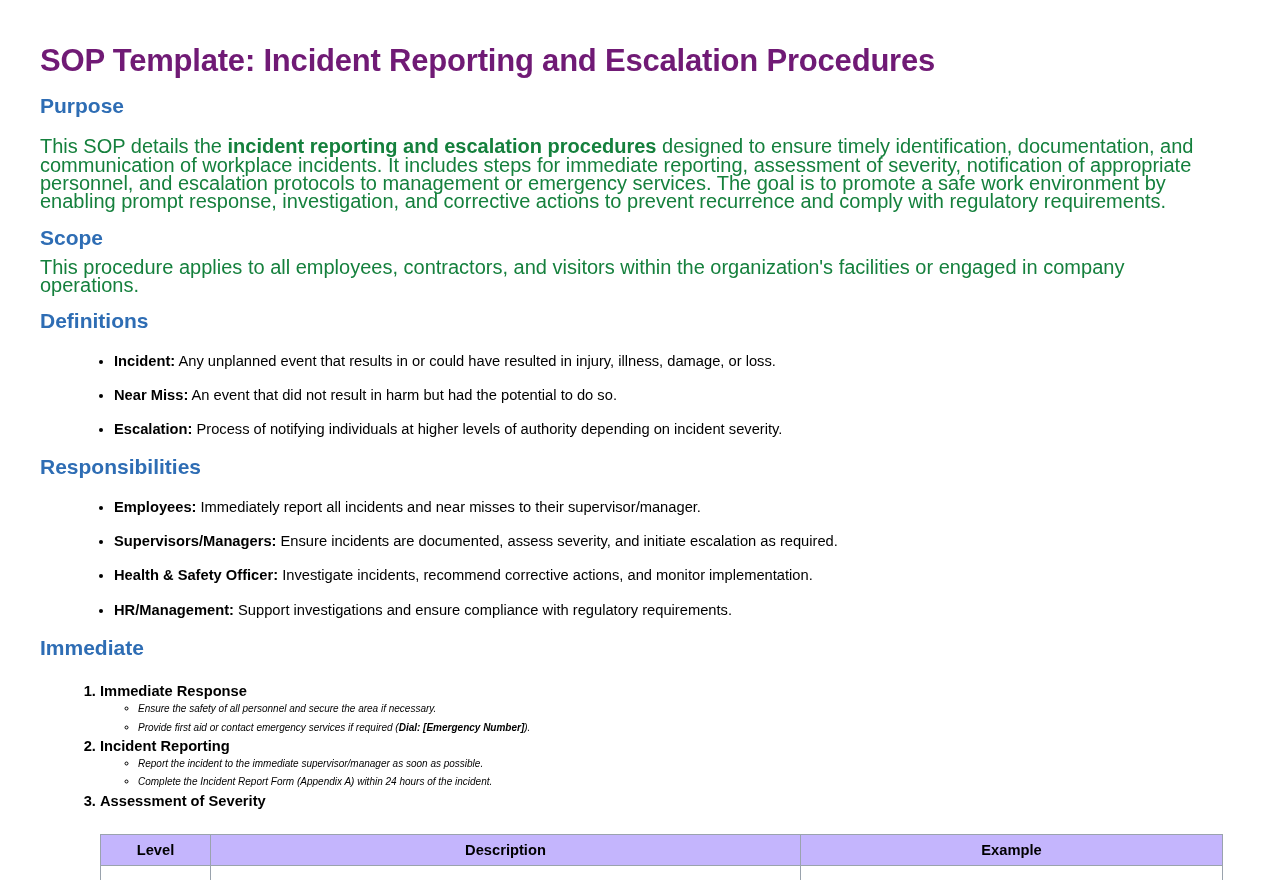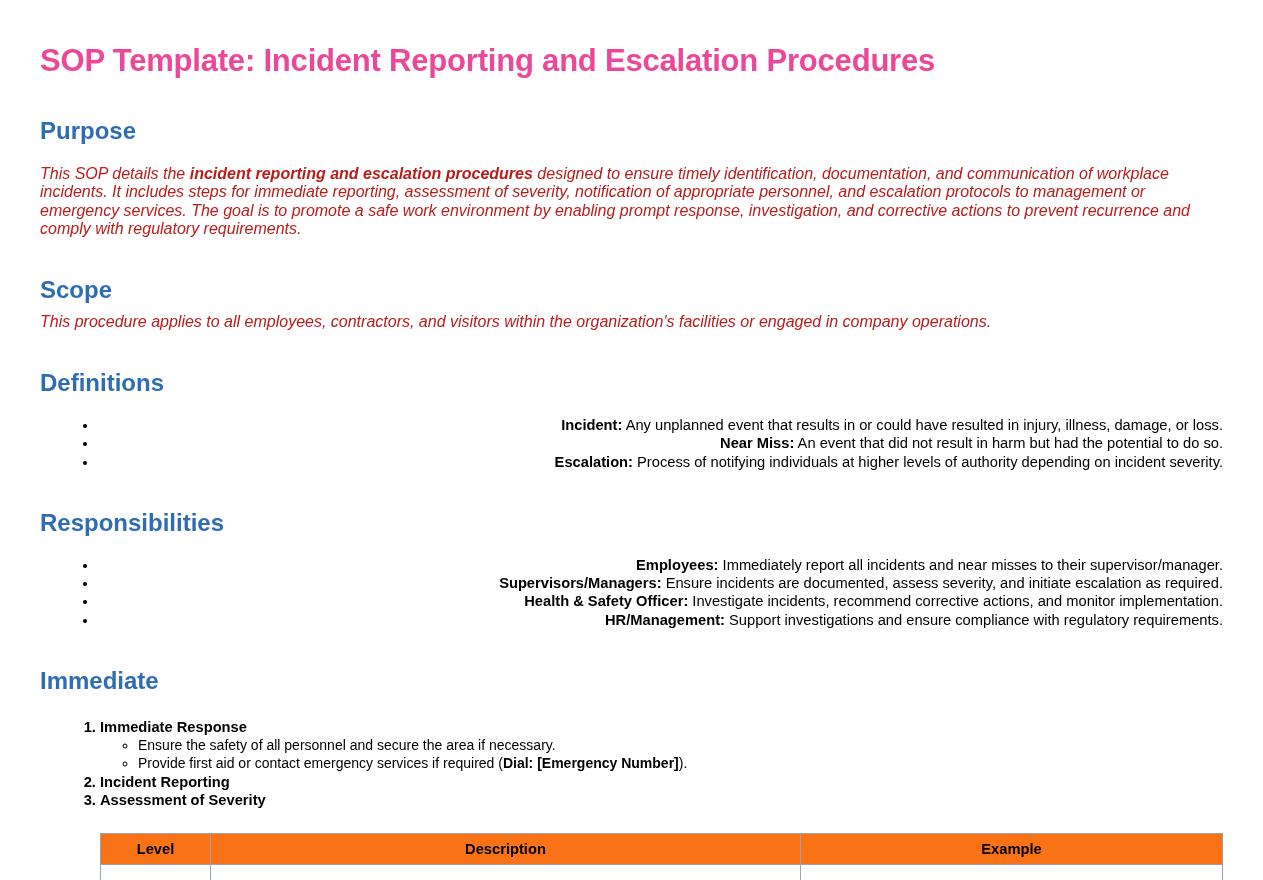--- a/index.html
+++ b/index.html
@@ -14,87 +14,86 @@
     overflow: hidden;
     font-family: "Liberation Sans", sans-serif;
     color: #000000;
   }
   .page {
     padding: 32px 40px 0 40px;
     box-sizing: border-box;
     width: 1263px;
   }
   h1.doc-title {
-    color: #ec4899;
+    color: #701a75;
     font-size: 31px;
     font-weight: bold;
     line-height: 1.2;
     margin: 10px 0 0 0;
     letter-spacing: -0.2px;
   }
   h2.section-heading {
     color: #2e6db4;
-    font-size: 24px;
+    font-size: 21px;
     font-weight: bold;
-    margin: 38px 0 0 0;
+    margin: 14px 0 0 0;
     line-height: 1.2;
   }
   p.body-text {
-    font-size: 16px;
+    font-size: 20px;
     line-height: 18.3px;
     margin: 19px 0 0 0;
-    color: #b91c1c;
+    color: #15803d;
     max-width: 1160px;
-    font-style: italic;
   }
   p.scope-text {
     margin-top: 8px;
   }
   ul.bullets {
     margin: 18px 0 0 0;
     padding-left: 58px;
     list-style-type: disc;
   }
   ul.bullets > li {
     font-size: 14.7px;
     line-height: 18.3px;
-    margin: 0;
+    margin: 16px;
     padding: 0;
-    text-align: right;
   }
   ol.procedures {
     margin: 22px 0 1px 0;
     padding-left: 60px;
     list-style-type: decimal;
   }
   ol.procedures > li {
     font-size: 14.7px;
     line-height: 18.3px;
     font-weight: bold;
   }
   ol.procedures > li > ul {
     margin: 0;
     padding-left: 38px;
     list-style-type: circle;
     font-weight: normal;
   }
   ol.procedures > li > ul > li {
-    font-size: 14px;
+    font-size: 10px;
     line-height: 18.3px;
     font-weight: normal;
+    font-style: italic;
   }
   b, strong { font-weight: bold; }
   table.severity-table {
     border-collapse: collapse;
     margin: 24px 0 0 60px;
     width: 1122px;
     table-layout: fixed;
   }
   table.severity-table th {
-    background: #f97316;
+    background: #c4b5fd;
     border: 1px solid #9aa3ad;
     font-size: 14.7px;
     font-weight: bold;
     text-align: center;
     padding: 7px 6px;
     color: #000;
   }
   table.severity-table td {
     background: #ffffff;
     border: 1px solid #9aa3ad;
@@ -139,20 +138,24 @@
   <ol class="procedures">
     <li>
       <span>Immediate Response</span>
       <ul>
         <li><span>Ensure the safety of all personnel and secure the area if necessary.</span><b></b><span></span></li>
         <li><span>Provide first aid or contact emergency services if required (</span><b>Dial: [Emergency Number]</b><span>).</span></li>
       </ul>
     </li>
     <li>
       <span>Incident Reporting</span>
+      <ul>
+        <li><span>Report the incident to the immediate supervisor/manager as soon as possible.</span><b></b><span></span></li>
+        <li><span>Complete the Incident Report Form (Appendix A) within 24 hours of the incident.</span><b></b><span></span></li>
+      </ul>
     </li>
     <li>
       <span>Assessment of Severity</span>
     </li>
   </ol>
 
   <table class="severity-table">
     <colgroup>
       <col class="col-level">
       <col class="col-desc">

